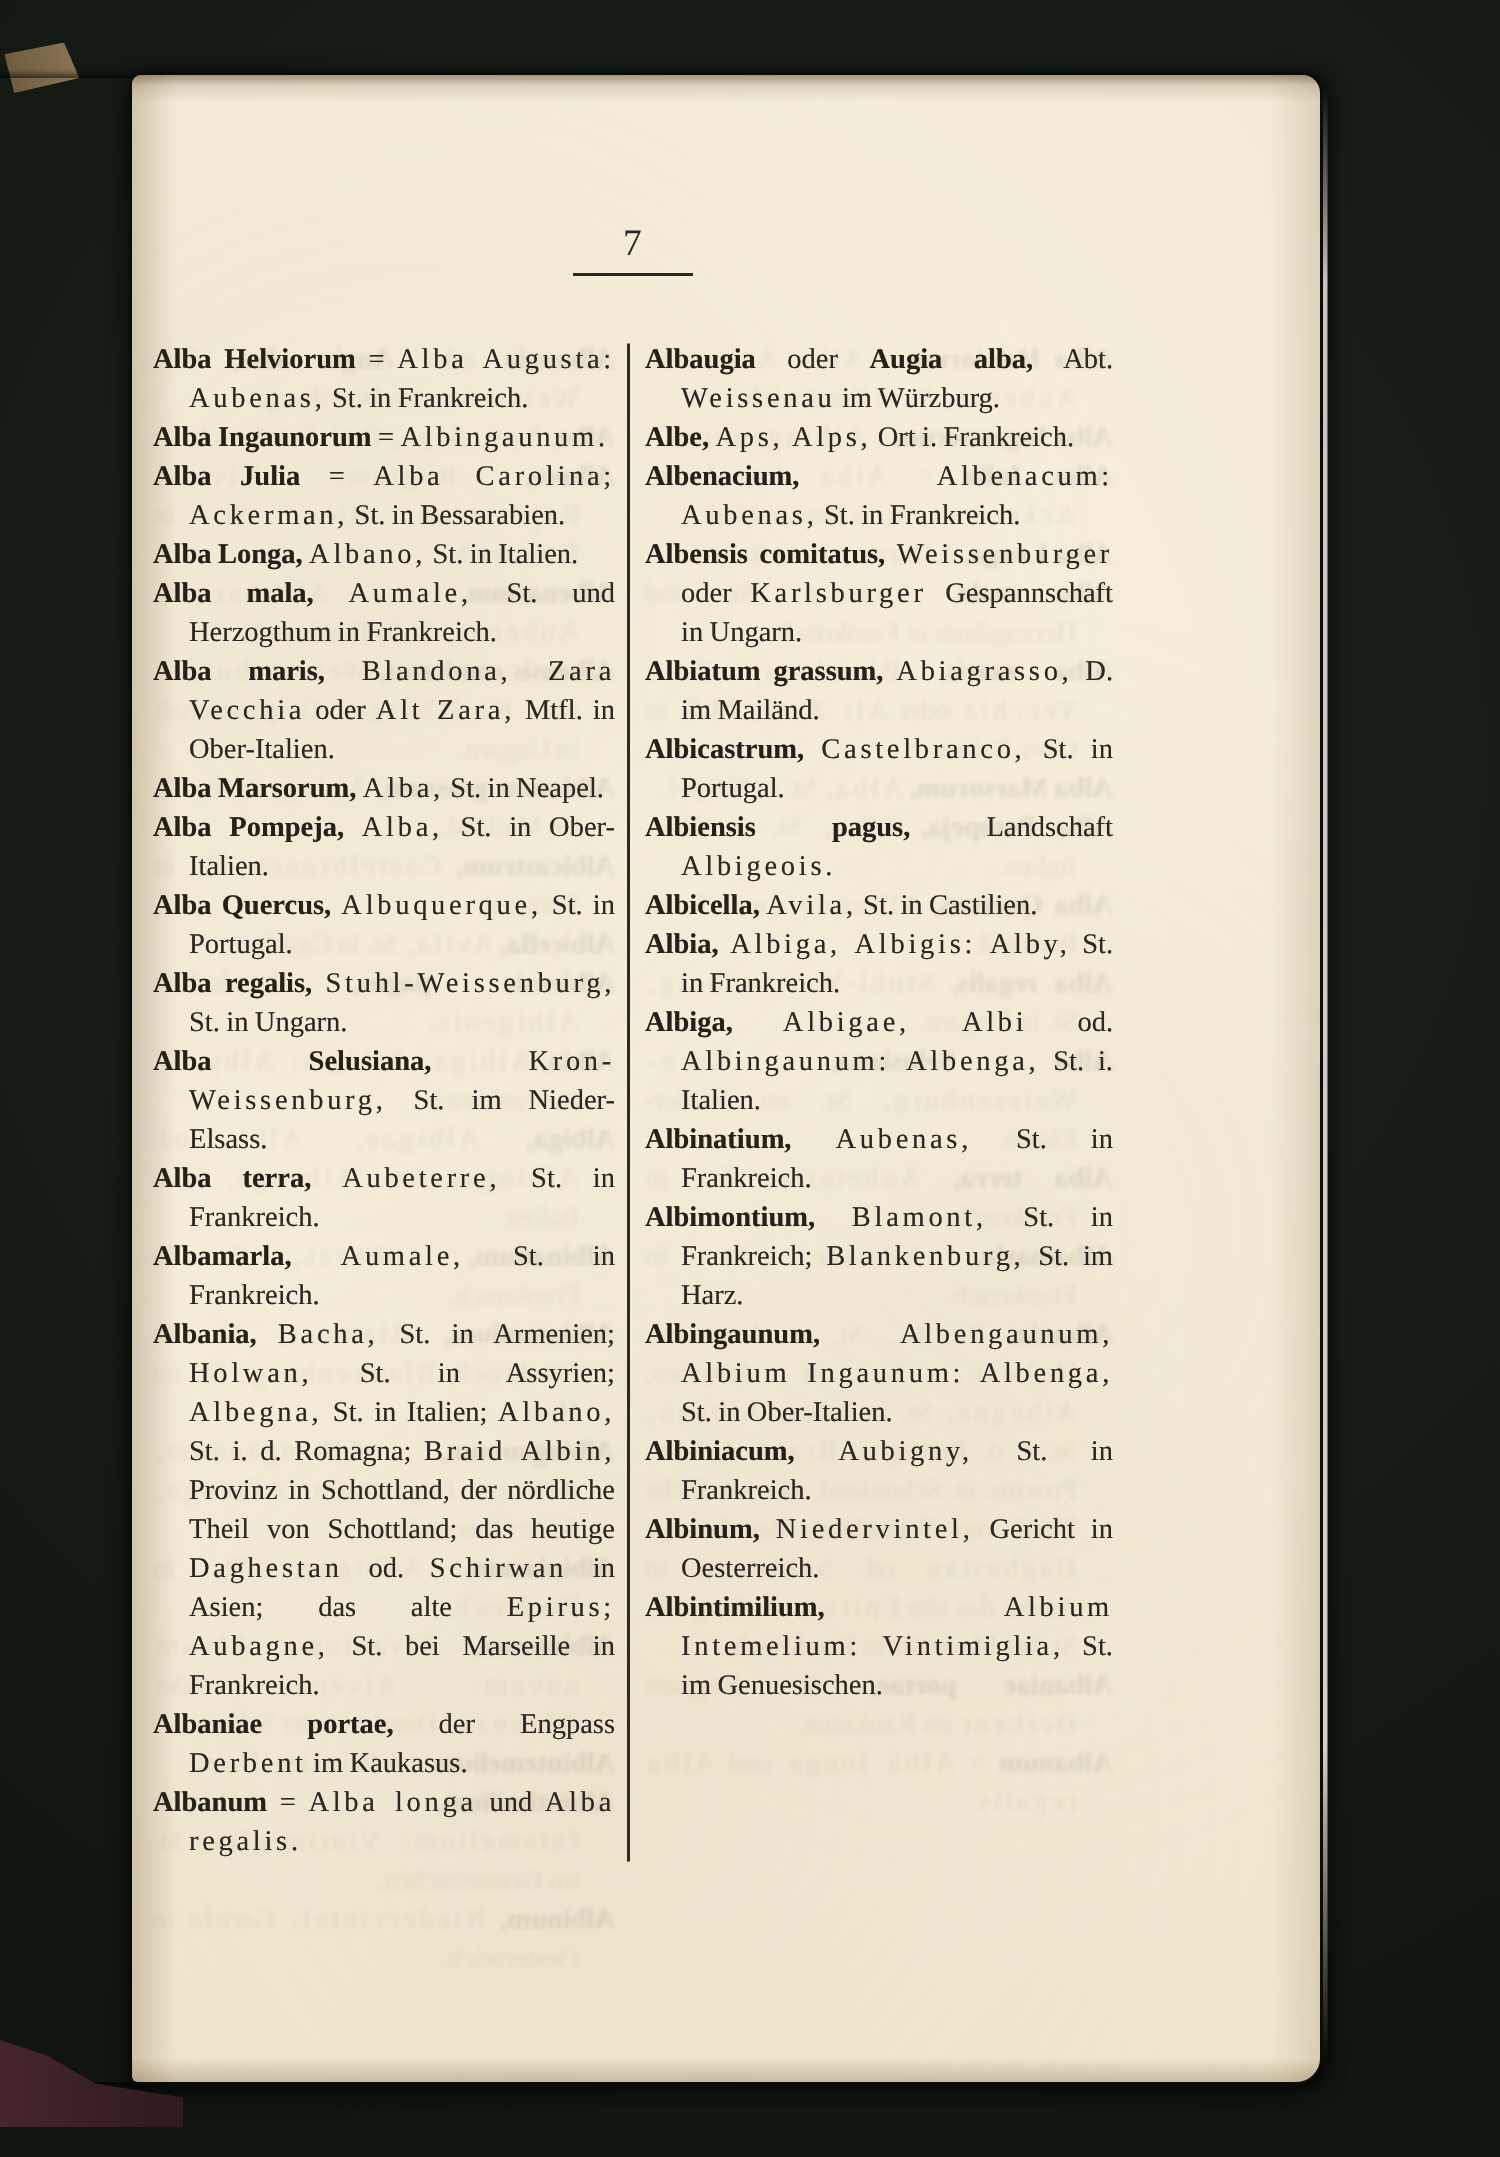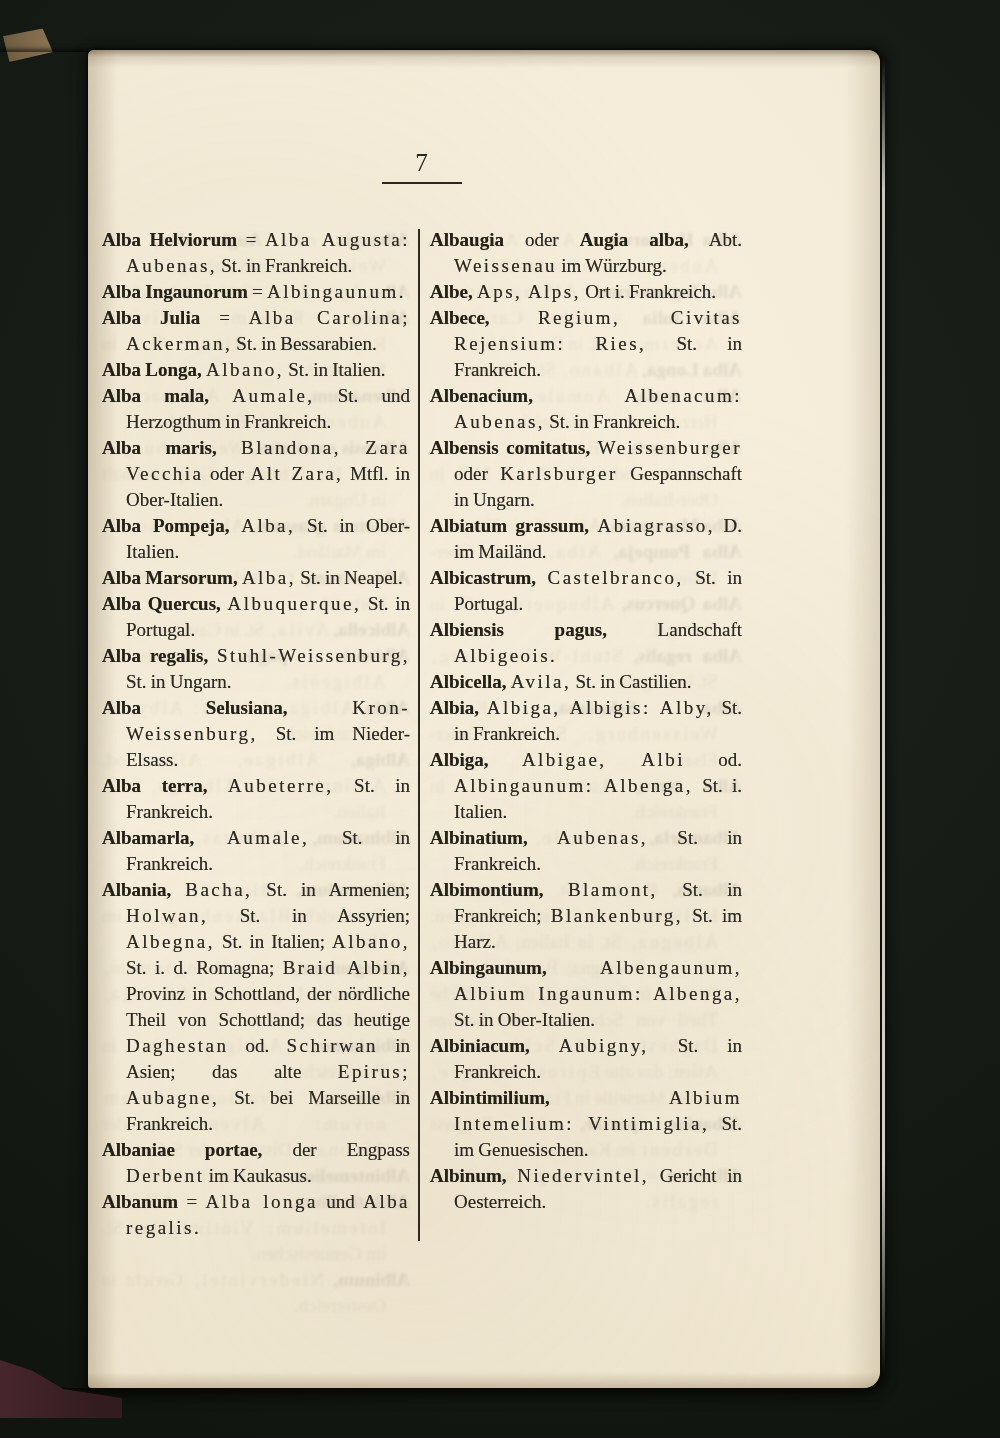--- a/index.html
+++ b/index.html
@@ -123,22 +123,22 @@
               <p class="entry"><span class="seg-hw">Albintimilium,</span> <span class="seg-sp">Albium Intemelium: Vintimiglia,</span> <span class="seg-n">St. im Genuesischen.</span></p>
               <p class="entry"><span class="seg-hw">Albinum,</span> <span class="seg-sp">Niedervintel,</span> <span class="seg-n">Gericht in Oesterreich.</span></p>
             </div>
           <div class="real" id="col-left">
               <p class="entry"><span class="seg-hw">Alba Helviorum</span> <span class="seg-n">=</span> <span class="seg-sp">Alba Augusta:</span> <span class="seg-sp">Aubenas,</span> <span class="seg-n">St. in Frankreich.</span></p>
               <p class="entry"><span class="seg-hw">Alba Ingaunorum</span> <span class="seg-n">=</span> <span class="seg-sp">Albingaunum.</span></p>
               <p class="entry"><span class="seg-hw">Alba Julia</span> <span class="seg-n">=</span> <span class="seg-sp">Alba Carolina;</span> <span class="seg-sp">Ackerman,</span> <span class="seg-n">St. in Bessarabien.</span></p>
               <p class="entry"><span class="seg-hw">Alba Longa,</span> <span class="seg-sp">Albano,</span> <span class="seg-n">St. in Italien.</span></p>
               <p class="entry"><span class="seg-hw">Alba mala,</span> <span class="seg-sp">Aumale,</span> <span class="seg-n">St. und Herzogthum in Frankreich.</span></p>
               <p class="entry"><span class="seg-hw">Alba maris,</span> <span class="seg-sp">Blandona,</span> <span class="seg-sp">Zara Vecchia</span> <span class="seg-n">oder</span> <span class="seg-sp">Alt Zara,</span> <span class="seg-n">Mtfl. in Ober-Italien.</span></p>
+              <p class="entry"><span class="seg-hw">Alba Marsorum,</span> <span class="seg-sp">Alba,</span> <span class="seg-n">St. in Neapel.</span></p>
               <p class="entry"><span class="seg-hw">Alba Pompeja,</span> <span class="seg-sp">Alba,</span> <span class="seg-n">St. in Ober-Italien.</span></p>
-              <p class="entry"><span class="seg-hw">Alba Marsorum,</span> <span class="seg-sp">Alba,</span> <span class="seg-n">St. in Neapel.</span></p>
               <p class="entry"><span class="seg-hw">Alba Quercus,</span> <span class="seg-sp">Albuquerque,</span> <span class="seg-n">St. in Portugal.</span></p>
               <p class="entry"><span class="seg-hw">Alba regalis,</span> <span class="seg-sp">Stuhl-Weissenburg,</span> <span class="seg-n">St. in Ungarn.</span></p>
               <p class="entry"><span class="seg-hw">Alba Selusiana,</span> <span class="seg-sp">Kron-Weissenburg,</span> <span class="seg-n">St. im Nieder-Elsass.</span></p>
               <p class="entry"><span class="seg-hw">Alba terra,</span> <span class="seg-sp">Aubeterre,</span> <span class="seg-n">St. in Frankreich.</span></p>
               <p class="entry"><span class="seg-hw">Albamarla,</span> <span class="seg-sp">Aumale,</span> <span class="seg-n">St. in Frankreich.</span></p>
               <p class="entry"><span class="seg-hw">Albania,</span> <span class="seg-sp">Bacha,</span> <span class="seg-n">St. in Armenien;</span> <span class="seg-sp">Holwan,</span> <span class="seg-n">St. in Assyrien;</span> <span class="seg-sp">Albegna,</span> <span class="seg-n">St. in Italien;</span> <span class="seg-sp">Albano,</span> <span class="seg-n">St. i. d. Romagna;</span> <span class="seg-sp">Braid Albin,</span> <span class="seg-n">Provinz in Schottland, der nördliche Theil von Schottland; das heutige</span> <span class="seg-sp">Daghestan</span> <span class="seg-n">od.</span> <span class="seg-sp">Schirwan</span> <span class="seg-n">in Asien; das alte</span> <span class="seg-sp">Epirus;</span> <span class="seg-sp">Aubagne,</span> <span class="seg-n">St. bei Marseille in Frankreich.</span></p>
               <p class="entry"><span class="seg-hw">Albaniae portae,</span> <span class="seg-n">der Engpass</span> <span class="seg-sp">Derbent</span> <span class="seg-n">im Kaukasus.</span></p>
               <p class="entry"><span class="seg-hw">Albanum</span> <span class="seg-n">=</span> <span class="seg-sp">Alba longa</span> <span class="seg-n">und</span> <span class="seg-sp">Alba regalis.</span></p>
             </div>
         </div>
@@ -158,33 +158,32 @@
               <p class="entry"><span class="seg-hw">Alba Selusiana,</span> <span class="seg-sp">Kron-Weissenburg,</span> <span class="seg-n">St. im Nieder-Elsass.</span></p>
               <p class="entry"><span class="seg-hw">Alba terra,</span> <span class="seg-sp">Aubeterre,</span> <span class="seg-n">St. in Frankreich.</span></p>
               <p class="entry"><span class="seg-hw">Albamarla,</span> <span class="seg-sp">Aumale,</span> <span class="seg-n">St. in Frankreich.</span></p>
               <p class="entry"><span class="seg-hw">Albania,</span> <span class="seg-sp">Bacha,</span> <span class="seg-n">St. in Armenien;</span> <span class="seg-sp">Holwan,</span> <span class="seg-n">St. in Assyrien;</span> <span class="seg-sp">Albegna,</span> <span class="seg-n">St. in Italien;</span> <span class="seg-sp">Albano,</span> <span class="seg-n">St. i. d. Romagna;</span> <span class="seg-sp">Braid Albin,</span> <span class="seg-n">Provinz in Schottland, der nördliche Theil von Schottland; das heutige</span> <span class="seg-sp">Daghestan</span> <span class="seg-n">od.</span> <span class="seg-sp">Schirwan</span> <span class="seg-n">in Asien; das alte</span> <span class="seg-sp">Epirus;</span> <span class="seg-sp">Aubagne,</span> <span class="seg-n">St. bei Marseille in Frankreich.</span></p>
               <p class="entry"><span class="seg-hw">Albaniae portae,</span> <span class="seg-n">der Engpass</span> <span class="seg-sp">Derbent</span> <span class="seg-n">im Kaukasus.</span></p>
               <p class="entry"><span class="seg-hw">Albanum</span> <span class="seg-n">=</span> <span class="seg-sp">Alba longa</span> <span class="seg-n">und</span> <span class="seg-sp">Alba regalis.</span></p>
             </div>
           <div class="real" id="col-right">
               <p class="entry"><span class="seg-hw">Albaugia</span> <span class="seg-n">oder</span> <span class="seg-hw">Augia alba,</span> <span class="seg-n">Abt.</span> <span class="seg-sp">Weissenau</span> <span class="seg-n">im Würzburg.</span></p>
               <p class="entry"><span class="seg-hw">Albe,</span> <span class="seg-sp">Aps, Alps,</span> <span class="seg-n">Ort i. Frankreich.</span></p>
-              <p class="entry"><span class="seg-hw">Albece,</span> <span class="seg-sp">Regium, Civitas Rejensium:</span> <span class="seg-sp">Ries,</span> <span class="seg-n">St. in Frankreich.</span></p>
               <p class="entry"><span class="seg-hw">Albenacium,</span> <span class="seg-sp">Albenacum: Aubenas,</span> <span class="seg-n">St. in Frankreich.</span></p>
               <p class="entry"><span class="seg-hw">Albensis comitatus,</span> <span class="seg-sp">Weissenburger</span> <span class="seg-n">oder</span> <span class="seg-sp">Karlsburger</span> <span class="seg-n">Gespannschaft in Ungarn.</span></p>
               <p class="entry"><span class="seg-hw">Albiatum grassum,</span> <span class="seg-sp">Abiagrasso,</span> <span class="seg-n">D. im Mailänd.</span></p>
               <p class="entry"><span class="seg-hw">Albicastrum,</span> <span class="seg-sp">Castelbranco,</span> <span class="seg-n">St. in Portugal.</span></p>
               <p class="entry"><span class="seg-hw">Albiensis pagus,</span> <span class="seg-n">Landschaft</span> <span class="seg-sp">Albigeois.</span></p>
               <p class="entry"><span class="seg-hw">Albicella,</span> <span class="seg-sp">Avila,</span> <span class="seg-n">St. in Castilien.</span></p>
               <p class="entry"><span class="seg-hw">Albia,</span> <span class="seg-sp">Albiga, Albigis: Alby,</span> <span class="seg-n">St. in Frankreich.</span></p>
               <p class="entry"><span class="seg-hw">Albiga,</span> <span class="seg-sp">Albigae, Albi</span> <span class="seg-n">od.</span> <span class="seg-sp">Albingaunum: Albenga,</span> <span class="seg-n">St. i. Italien.</span></p>
               <p class="entry"><span class="seg-hw">Albinatium,</span> <span class="seg-sp">Aubenas,</span> <span class="seg-n">St. in Frankreich.</span></p>
               <p class="entry"><span class="seg-hw">Albimontium,</span> <span class="seg-sp">Blamont,</span> <span class="seg-n">St. in Frankreich;</span> <span class="seg-sp">Blankenburg,</span> <span class="seg-n">St. im Harz.</span></p>
               <p class="entry"><span class="seg-hw">Albingaunum,</span> <span class="seg-sp">Albengaunum, Albium Ingaunum: Albenga,</span> <span class="seg-n">St. in Ober-Italien.</span></p>
               <p class="entry"><span class="seg-hw">Albiniacum,</span> <span class="seg-sp">Aubigny,</span> <span class="seg-n">St. in Frankreich.</span></p>
+              <p class="entry"><span class="seg-hw">Albinum,</span> <span class="seg-sp">Niedervintel,</span> <span class="seg-n">Gericht in Oesterreich.</span></p>
               <p class="entry"><span class="seg-hw">Albintimilium,</span> <span class="seg-sp">Albium Intemelium: Vintimiglia,</span> <span class="seg-n">St. im Genuesischen.</span></p>
-              <p class="entry"><span class="seg-hw">Albinum,</span> <span class="seg-sp">Niedervintel,</span> <span class="seg-n">Gericht in Oesterreich.</span></p>
             </div>
         </div>
       </div>
     </div>
   </div>
 </div>
 
 </body></html>

